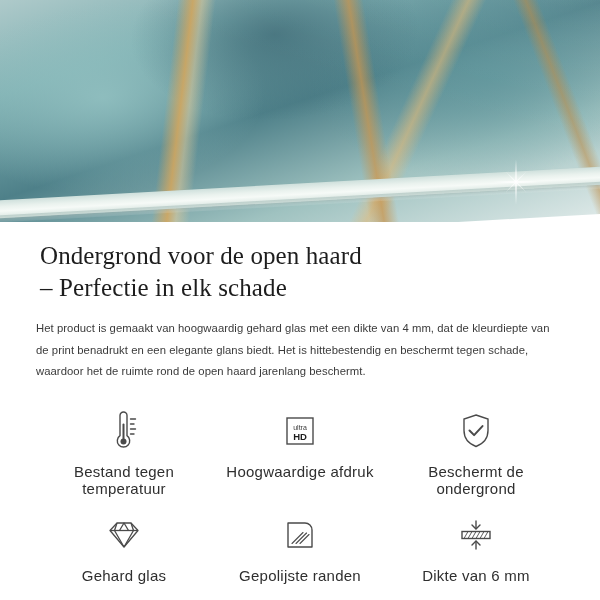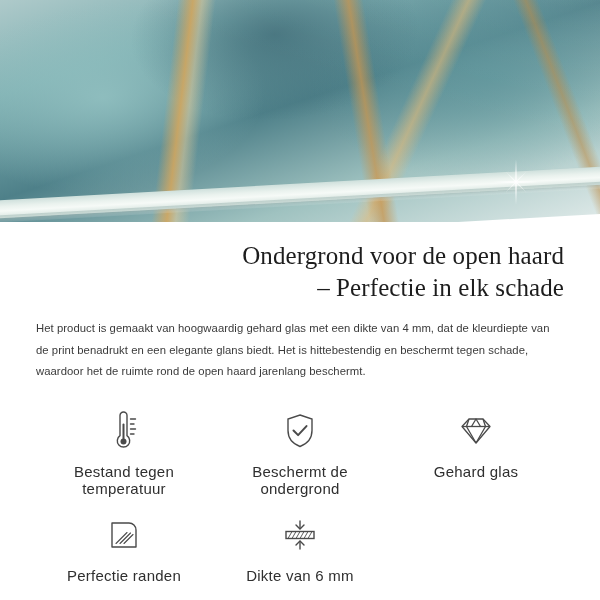--- a/index.html
+++ b/index.html
@@ -114,28 +114,27 @@
     background: radial-gradient(closest-side, rgba(255,255,255,0.9), rgba(255,255,255,0));
   }
   .sparkle-d1 { transform: translate(-50%,-50%) rotate(45deg); }
   .sparkle-d2 { transform: translate(-50%,-50%) rotate(-45deg); }
 
   
   .content {
     padding: 0 36px;
   }
   .headline {
-    margin: 18px 0 0 16px;
+    margin: 18px 0 0 4px;
     font-family: "Liberation Serif", serif;
     font-size: 25px;
     line-height: 1.28;
     font-weight: 400;
     color: #1d1d1d;
     letter-spacing: 0.1px;
-    text-align: right;
   }
   .headline .l2 { display: block; }
   .body-copy {
     margin: 14px 0 0 0;
     font-size: 11.3px;
     line-height: 1.92;
     color: #3a3a3a;
     max-width: 528px;
     letter-spacing: 0.05px;
   }
@@ -204,20 +203,30 @@
               <path d="M16 6.5a3.5 3.5 0 0 1 7 0v20.2a6.2 6.2 0 1 1-7 0z"></path>
               <circle cx="19.5" cy="32.6" r="3" fill="#4a4a4a" stroke="none"></circle>
               <path d="M19.5 30V15.5" stroke-width="2"></path>
               <path d="M26.5 10h5M26.5 15h3.5M26.5 20h5M26.5 25h3.5"></path>
             </g>
           </svg>
         </div>
         <div class="feature-label">Bestand tegen temperatuur</div>
       </div>
 
+      <div class="feature">
+        <div class="feature-icon">
+          <svg width="42" height="42" viewBox="0 0 42 42">
+            <rect x="8" y="8" width="26" height="26" fill="none" stroke="#4a4a4a" stroke-width="1.4"></rect>
+            <text x="21" y="19.6" text-anchor="middle" font-family="Liberation Sans, sans-serif" font-size="7" fill="#3a3a3a">ultra</text>
+            <text x="21" y="29.5" text-anchor="middle" font-family="Liberation Sans, sans-serif" font-size="9.5" font-weight="bold" fill="#1d1d1d">HD</text>
+          </svg>
+        </div>
+        <div class="feature-label">Hoogwaardige afdruk</div>
+      </div>
 
       <div class="feature">
         <div class="feature-icon">
           <svg width="42" height="44" viewBox="0 0 42 44">
             <path d="M21 6l12 4v11.5c0 8-5.2 13.4-12 16-6.8-2.6-12-8-12-16V10z" fill="none" stroke="#4a4a4a" stroke-width="1.4"></path>
             <path d="M14.5 21.5l4.6 4.6 8.4-9" fill="none" stroke="#4a4a4a" stroke-width="2" stroke-linecap="round" stroke-linejoin="round"></path>
           </svg>
         </div>
         <div class="feature-label">Beschermt de ondergrond</div>
       </div>
@@ -241,21 +250,21 @@
         <div class="feature-icon">
           <svg width="42" height="42" viewBox="0 0 42 42">
             <path d="M9 9h17a7 7 0 0 1 7 7v17H9z" fill="none" stroke="#4a4a4a" stroke-width="1.4" stroke-linejoin="round"></path>
             <g stroke="#4a4a4a" stroke-width="1.1" stroke-linecap="round">
               <path d="M13 29.5L24 18.5"></path>
               <path d="M17 29.5L27.5 19"></path>
               <path d="M21 29.5L30 20.5"></path>
             </g>
           </svg>
         </div>
-        <div class="feature-label">Perfectie randen</div>
+        <div class="feature-label">Gepolijste randen</div>
       </div>
 
       <div class="feature">
         <div class="feature-icon">
           <svg width="46" height="42" viewBox="0 0 46 42">
             <g stroke="#4a4a4a" stroke-width="1.4" fill="none" stroke-linecap="round">
               <path d="M23 7v7.5"></path>
               <path d="M19 11l4 4 4-4"></path>
               <path d="M23 35v-7.5"></path>
               <path d="M19 31l4-4 4 4"></path>

